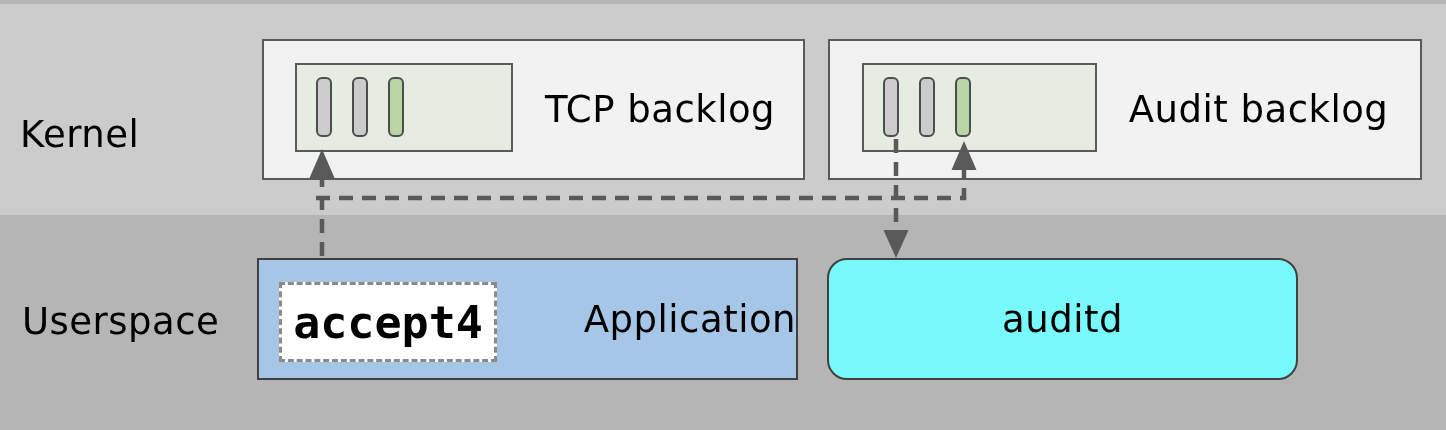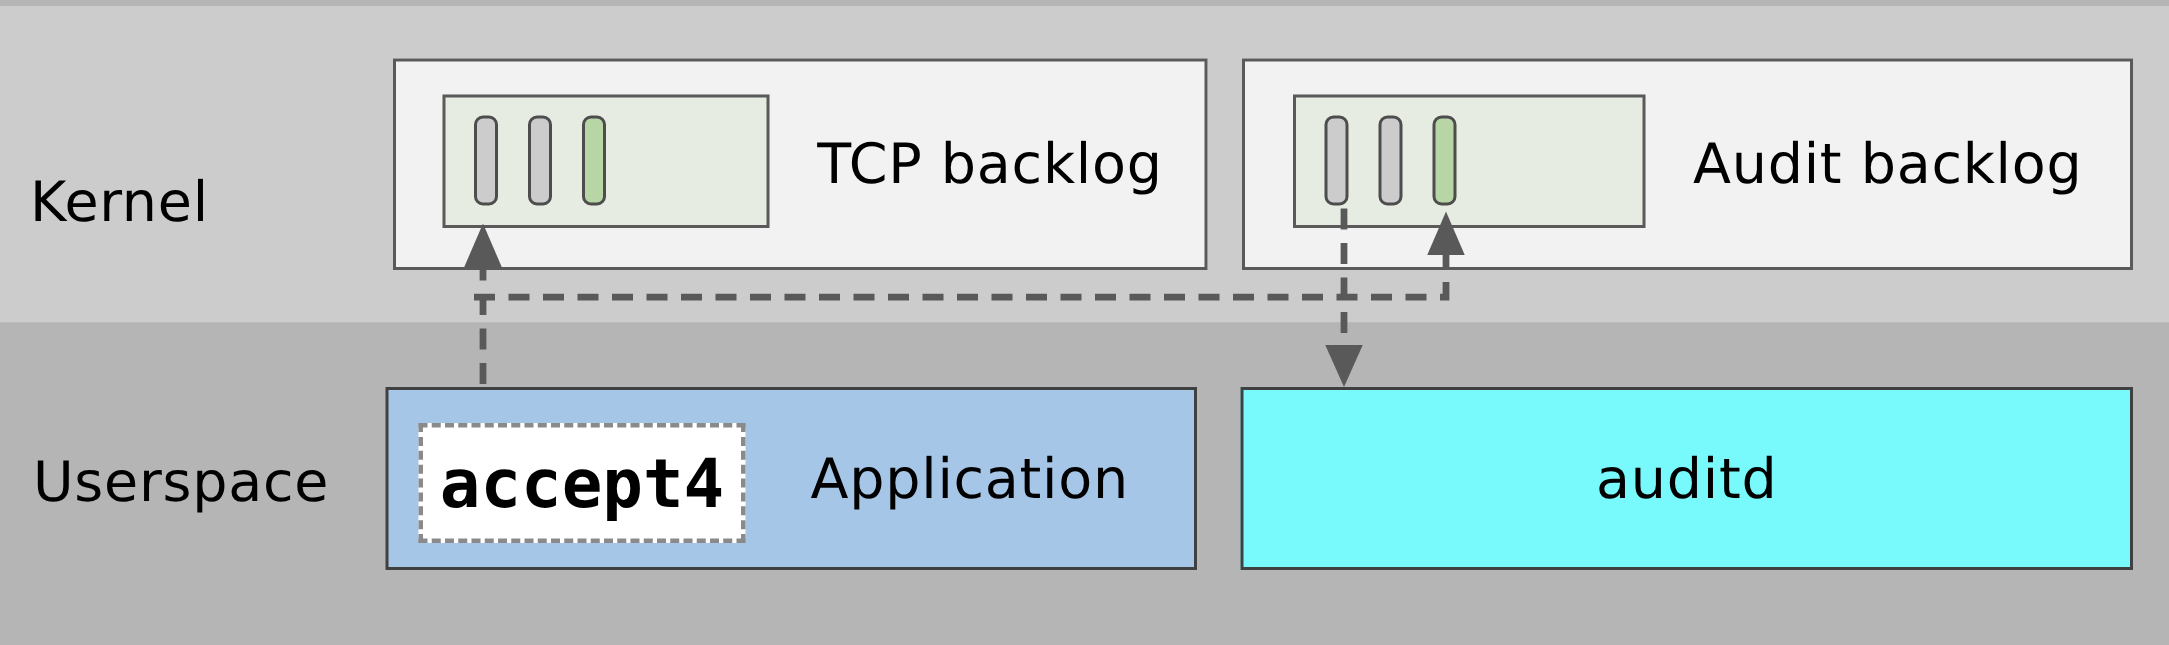--- a/index.html
+++ b/index.html
@@ -58,29 +58,29 @@
   .backlog-box.tcp .backlog-label{left:253px;}
   .backlog-box.audit .backlog-label{left:267px;}
 
   
   .process-box{
     position:absolute;top:258px;height:122px;box-sizing:border-box;
     border:2px solid #404040;
   }
   .application-box{left:257px;width:541px;background:var(--application_box,#a6c6e7);}
   .auditd-box{
-    left:827px;width:595px;background:var(--auditd_box,#78fafc);
-    display:flex;align-items:center;justify-content:center;
+    left:827px;width:471px;background:var(--auditd_box,#78fafc);
+    display:flex;align-items:center;justify-content:center;border-radius:20px;
   }
   .process-label{
     font-size:37px;color:var(--text,#000);white-space:nowrap;letter-spacing:0.5px;
   }
   .application-label-area{
     position:absolute;left:238px;right:0;top:0;bottom:0;
-    display:flex;align-items:center;justify-content:center;
+    display:flex;align-items:center;justify-content:flex-end;
   }
   .syscall-box{
     position:absolute;left:20px;top:22px;width:218px;height:80px;box-sizing:border-box;
     background:var(--syscall_box,#fff);
     border:3px dashed #8a8a8a;
     display:flex;align-items:center;justify-content:center;
   }
   .syscall-label{
     font-family:"DejaVu Sans Mono","Liberation Mono",monospace;
     font-weight:bold;font-size:45px;color:var(--text,#000);white-space:nowrap;

